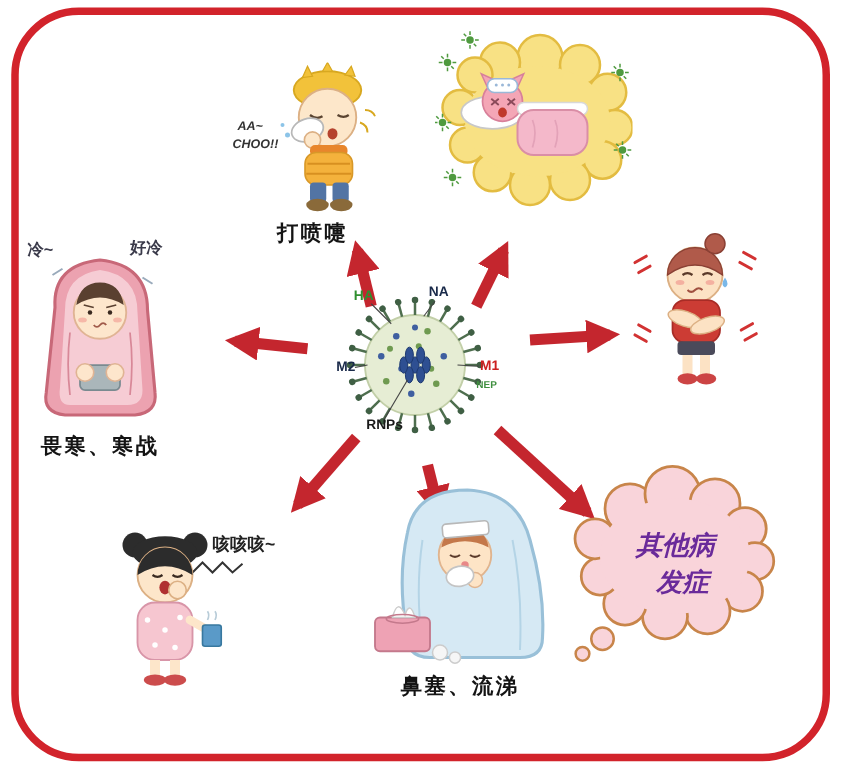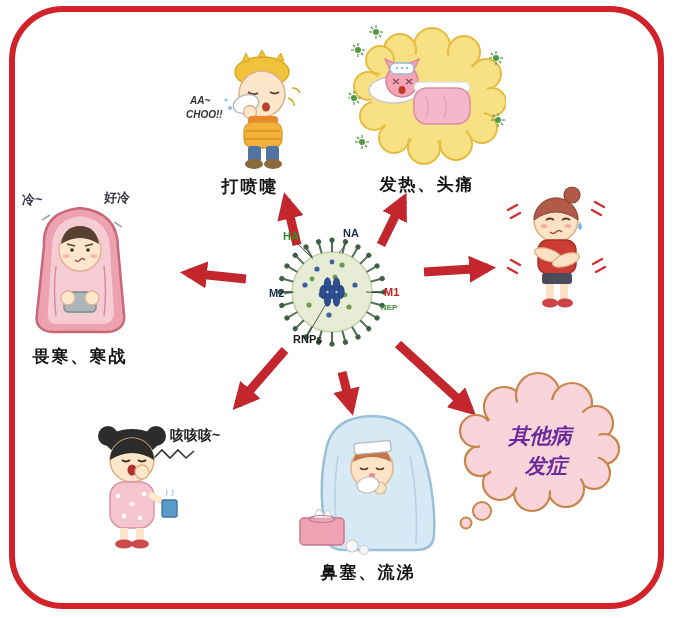--- a/index.html
+++ b/index.html
@@ -185,21 +185,20 @@
       <circle cx="49" cy="44" r="1.2" fill="#9ab8d8"></circle>
         <circle cx="54" cy="44" r="1.2" fill="#9ab8d8"></circle>
         <circle cx="59" cy="44" r="1.2" fill="#9ab8d8"></circle>
       <path d="M45,55 l6,5 M51,55 l-6,5" stroke="#8a4a5a" stroke-width="1.5"></path>
       <path d="M58,55 l6,5 M64,55 l-6,5" stroke="#8a4a5a" stroke-width="1.5"></path>
       <ellipse cx="54" cy="66" rx="3.5" ry="4" fill="#c0392b"></ellipse>
       <rect x="66" y="58" width="56" height="10" rx="5" fill="#ffffff" stroke="#d8d8d8" stroke-width="1.2"></rect>
       <rect x="66" y="64" width="56" height="36" rx="13" fill="#f4b8ca" stroke="#da8ea6" stroke-width="1.6"></rect>
       <path d="M78,72 q4,10 0,22 M96,72 q4,10 0,22" stroke="#e3a2b8" stroke-width="1.4" fill="none"></path>
     </svg>
-    <figcaption class="caption">发热、头痛</figcaption>
   </figure>
 
   <figure class="fig" style="left:498px;top:176px;width:116px;margin:0">
     <svg width="116" height="138" viewBox="0 0 116 138">
       <g stroke="#d23232" stroke-width="2.5" stroke-linecap="round">
         <path d="M10,34 l9,-5 M13,42 l9,-5"></path>
         <path d="M97,26 l9,5 M94,34 l9,5"></path>
         <path d="M10,92 l9,5 M13,84 l9,5"></path>
         <path d="M98,96 l9,-5 M95,88 l9,-5"></path>
       </g>
@@ -271,21 +270,21 @@
       <line x1="74" y1="84" x2="88" y2="92" stroke="#fde6ca" stroke-width="7" stroke-linecap="round"></line>
       <rect x="84" y="88" width="15" height="17" rx="2" fill="#5a9ac8" stroke="#38789f" stroke-width="1.3"></rect>
       <path d="M88,84 q2,-4 0,-7 M94,84 q2,-4 0,-7" stroke="#b8ccd8" stroke-width="1.3" fill="none"></path>
       <rect x="42" y="116" width="8" height="14" fill="#fde6ca"></rect>
         <rect x="58" y="116" width="8" height="14" fill="#fde6ca"></rect>
       <ellipse cx="46" cy="132" rx="9" ry="4.5" fill="#cc4c4c"></ellipse>
         <ellipse cx="62" cy="132" rx="9" ry="4.5" fill="#cc4c4c"></ellipse>
     </svg>
   </figure>
 
-  <figure class="fig" style="left:288px;top:406px;width:160px;margin:0">
+  <figure class="fig" style="left:288px;top:382px;width:160px;margin:0">
     <svg width="160" height="152" viewBox="0 0 160 152">
       <path d="M38,44 Q44,10 86,10 Q126,12 136,50 Q148,92 146,128 Q146,144 128,144 L56,144 Q36,144 37,122 Q30,80 38,44 Z" fill="#d6e9f4" stroke="#99c0d8" stroke-width="2.5"></path>
       <path d="M50,50 q-6,40 0,86 M122,50 q8,40 6,88" stroke="#b4d4e6" stroke-width="1.6" fill="none"></path>
       <circle cx="84" cy="62" r="21" fill="#fde4c6" stroke="#e0b48e" stroke-width="1.5"></circle>
       <path d="M65,56 Q68,40 84,40 Q100,40 103,56 Q84,46 65,56 z" fill="#c4784a"></path>
       <rect x="66" y="36" width="37" height="11" rx="3" fill="#ffffff" stroke="#b8b8b8" stroke-width="1.3" transform="rotate(-5 84 42)"></rect>
       <path d="M72,62 q4,3 8,0" stroke="#5a3a2a" stroke-width="1.7" fill="none"></path>
       <path d="M88,62 q4,3 8,0" stroke="#5a3a2a" stroke-width="1.7" fill="none"></path>
       <circle cx="84" cy="70" r="3" fill="#e88888"></circle>
       <circle cx="92" cy="82" r="6" fill="#fde4c6" stroke="#e0b48e" stroke-width="1.2"></circle>

